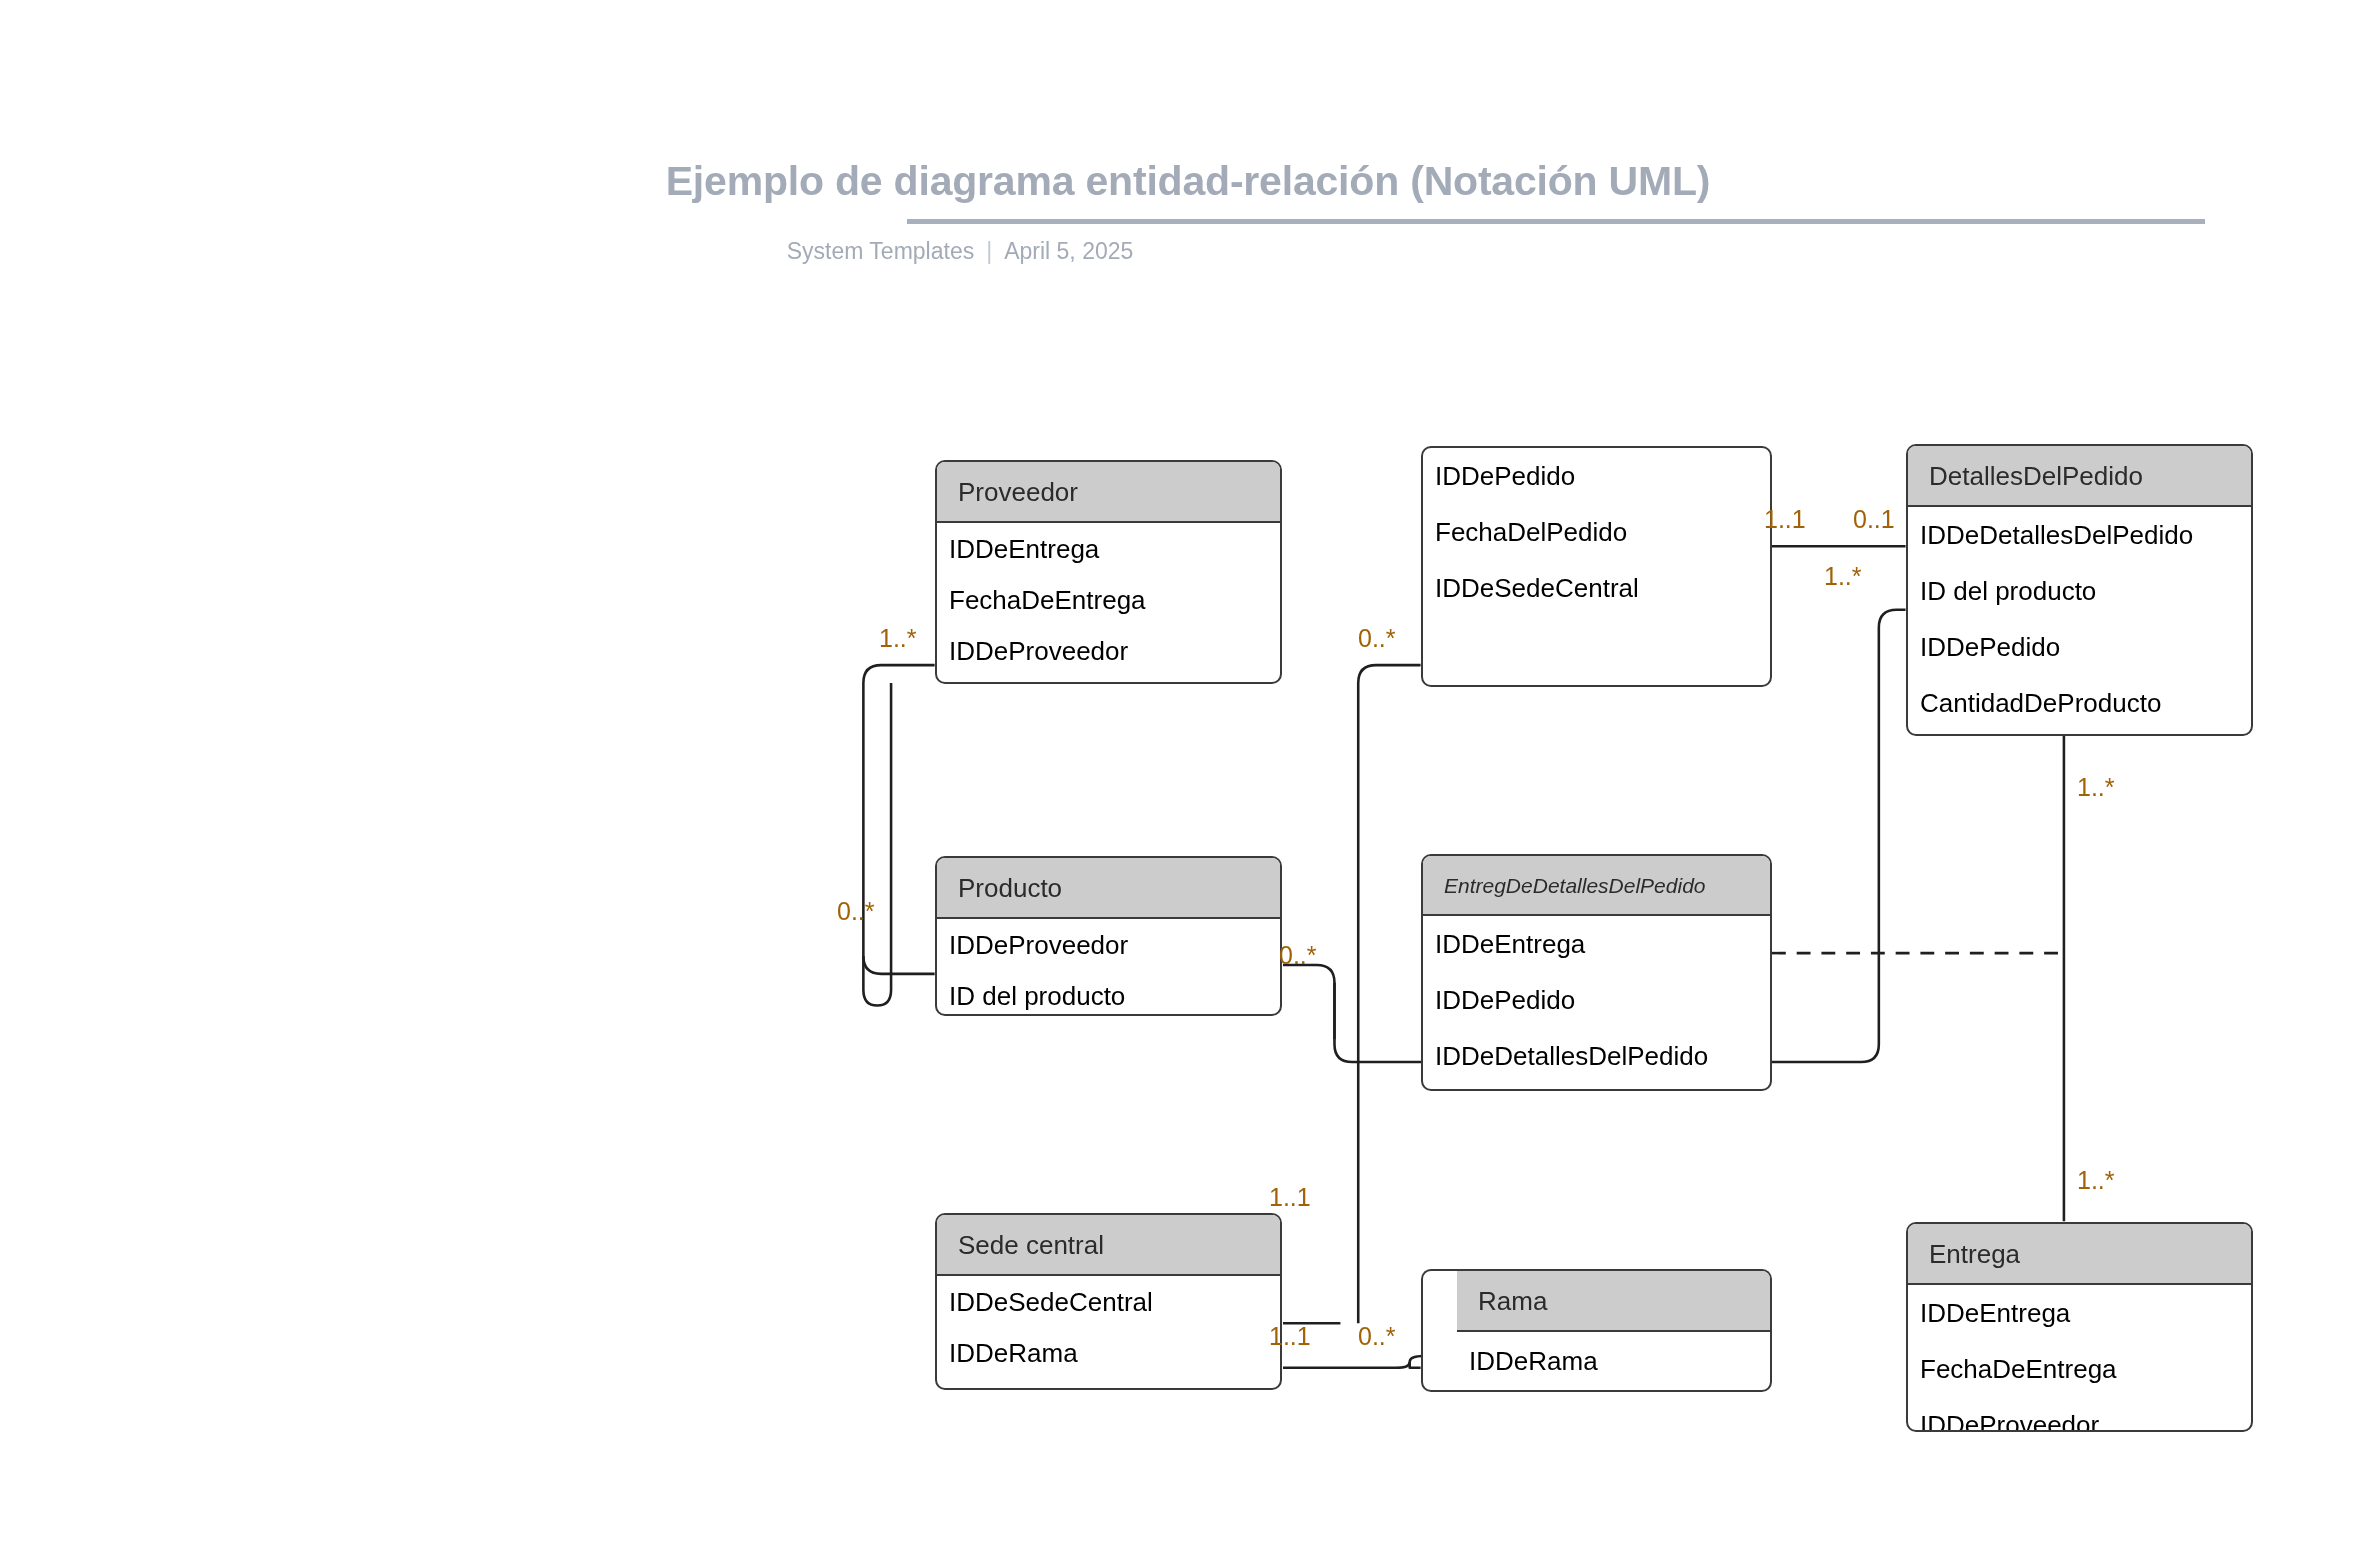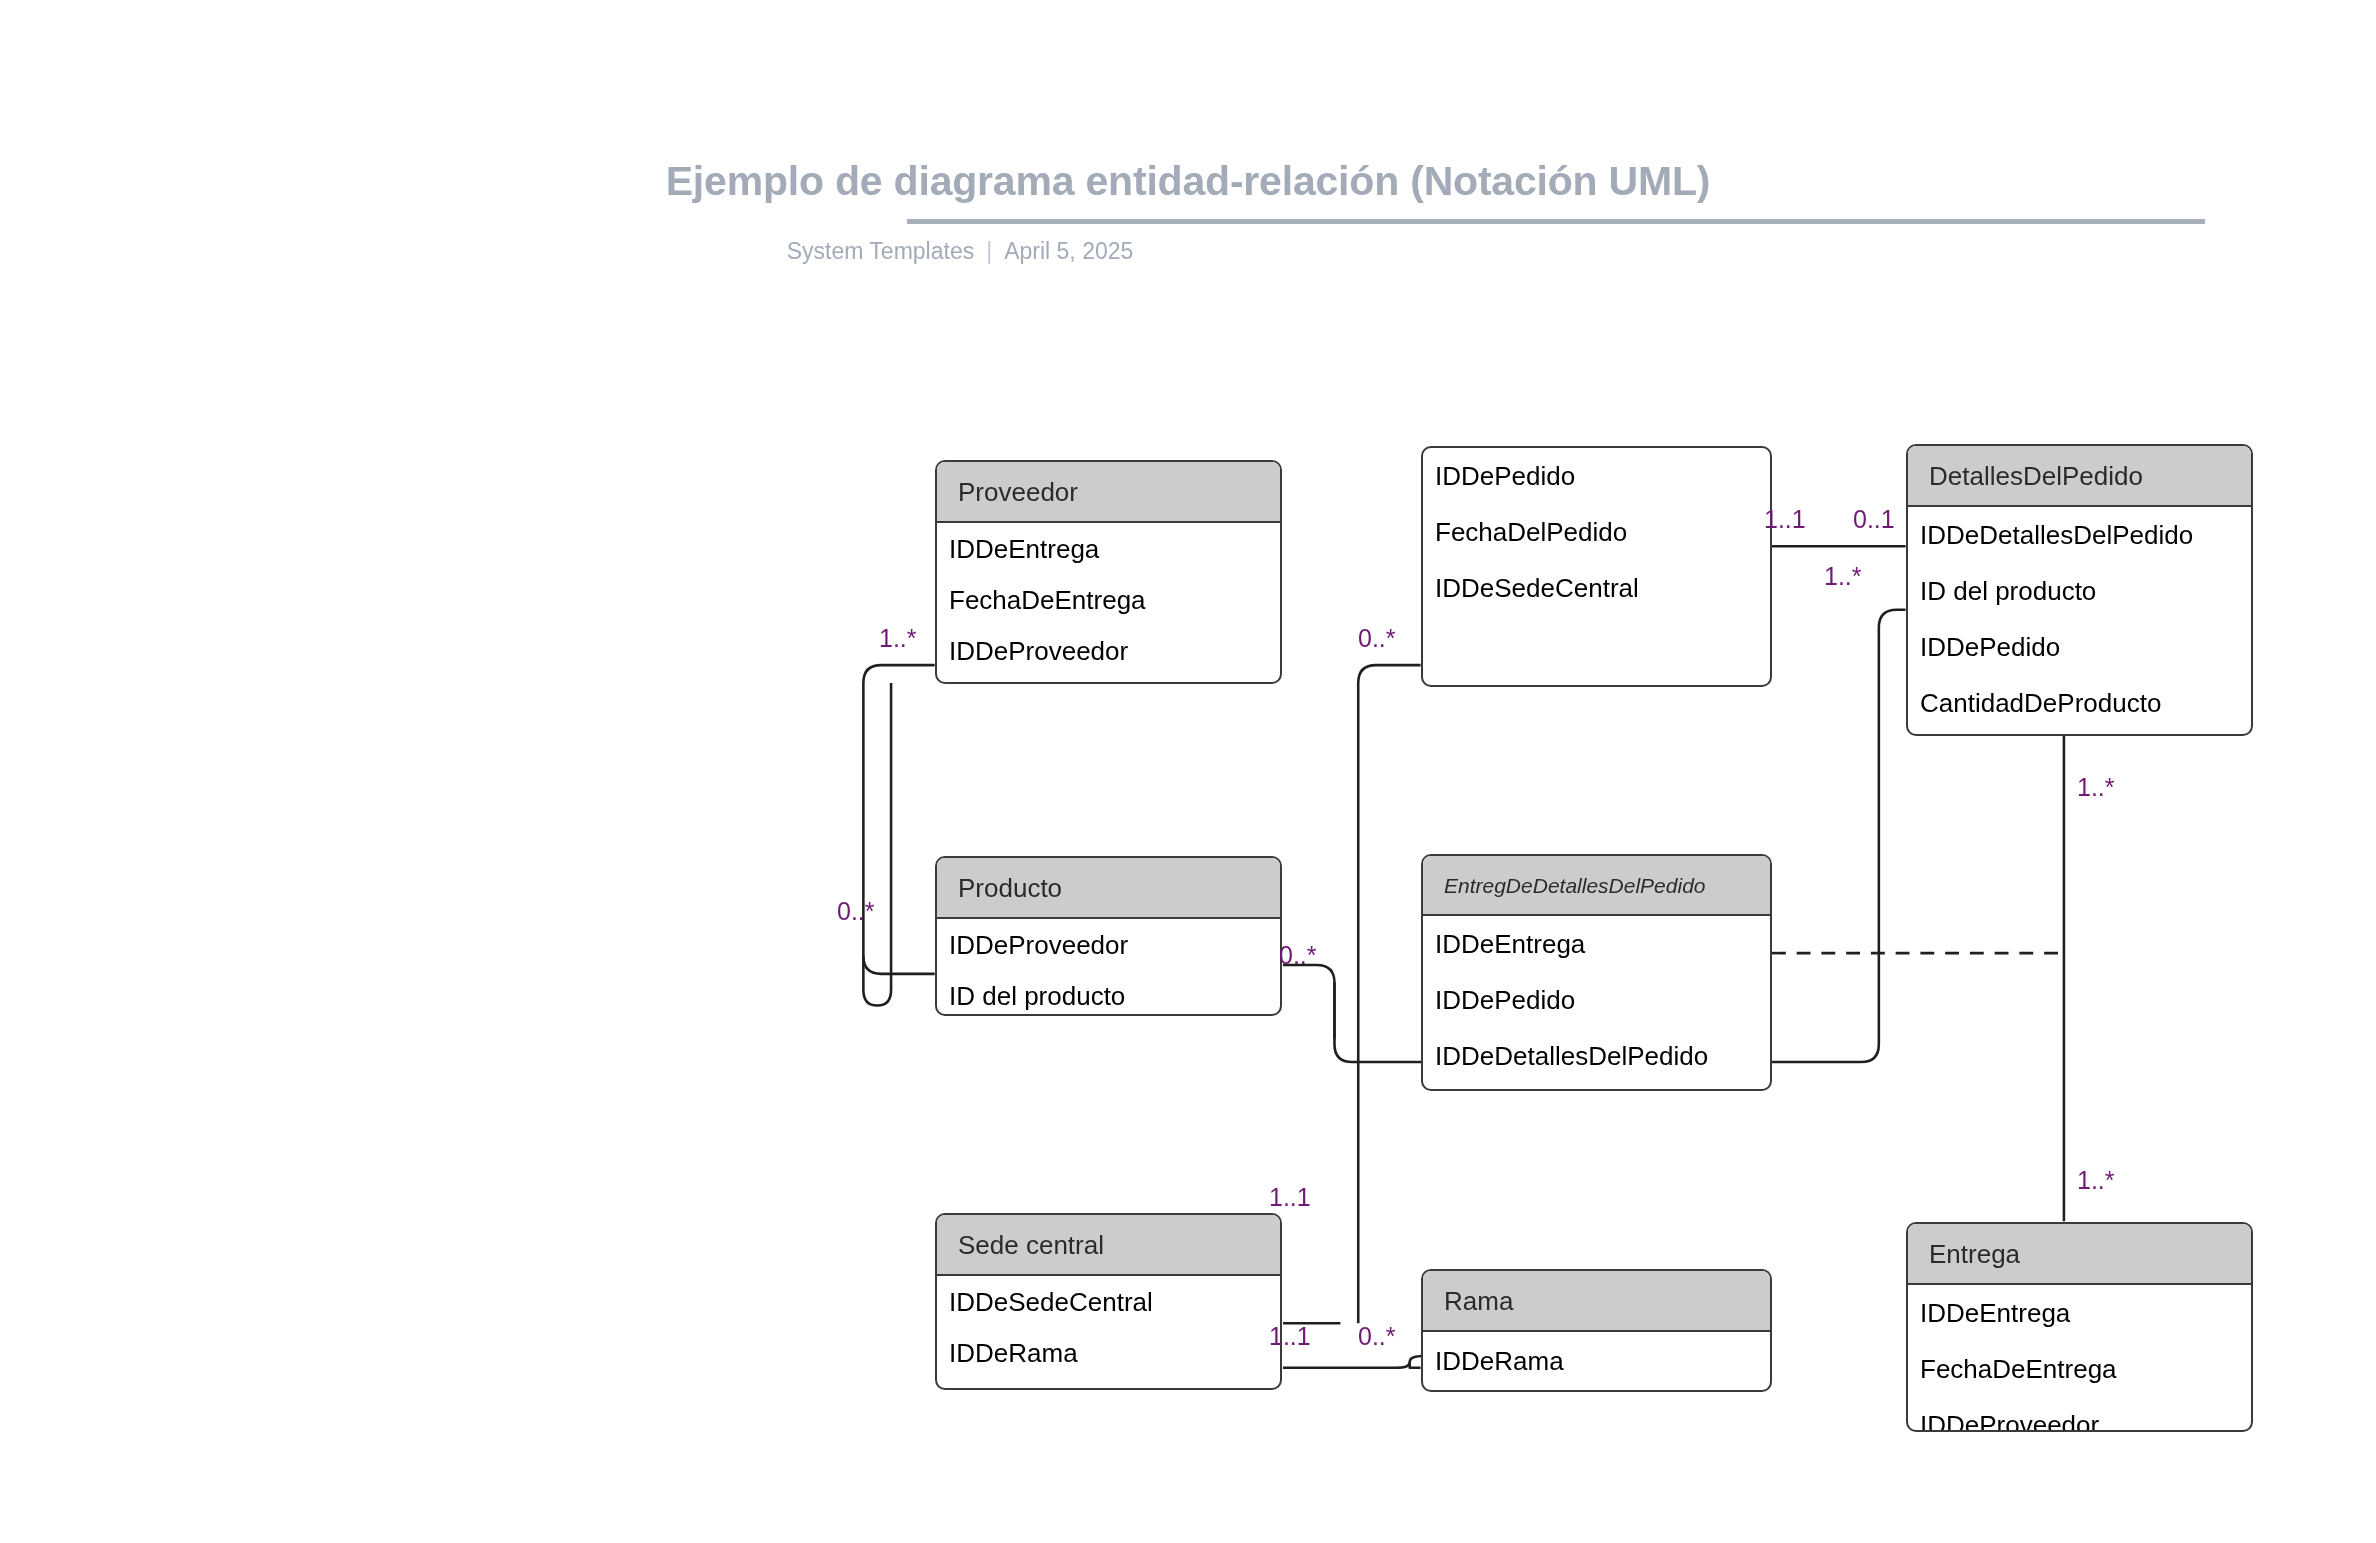--- a/index.html
+++ b/index.html
@@ -113,21 +113,21 @@
     padding: 0 0 0 12px;
     white-space: nowrap;
     display: flex;
     align-items: center;
   }
 
   
   .mult {
     position: absolute;
     font-size: 25px;
-    color: #701a75;
+    color: #a16207;
     white-space: nowrap;
     line-height: 1;
   }
 </style>
 </head>
 <body>
 
 <div id="header">
   <div id="title">Ejemplo de diagrama entidad-relación (Notación UML)</div>
   <div id="title-rule"></div>
@@ -208,21 +208,21 @@
   </div>
 
   <div class="entity" style="left:935px; top:1213px; width:347px; height:177px;">
     <div class="ehead">Sede central</div>
     <div class="ebody">
       <div class="attr" style="height:51px;">IDDeSedeCentral</div>
       <div class="attr" style="height:51px;">IDDeRama</div>
     </div>
   </div>
 
-  <div class="entity" style="left:1421px; top:1269px; width:351px; height:123px;">
+  <div class="entity" style="left:1421px; top:1269px; width:351px; height:123px;padding-left:34px;">
     <div class="ehead">Rama</div>
     <div class="ebody">
       <div class="attr" style="height:58px;">IDDeRama</div>
     </div>
   </div>
 
   <div class="entity" style="left:1906px; top:1222px; width:347px; height:210px;">
     <div class="ehead">Entrega</div>
     <div class="ebody">
       <div class="attr" style="height:56px;">IDDeEntrega</div>

